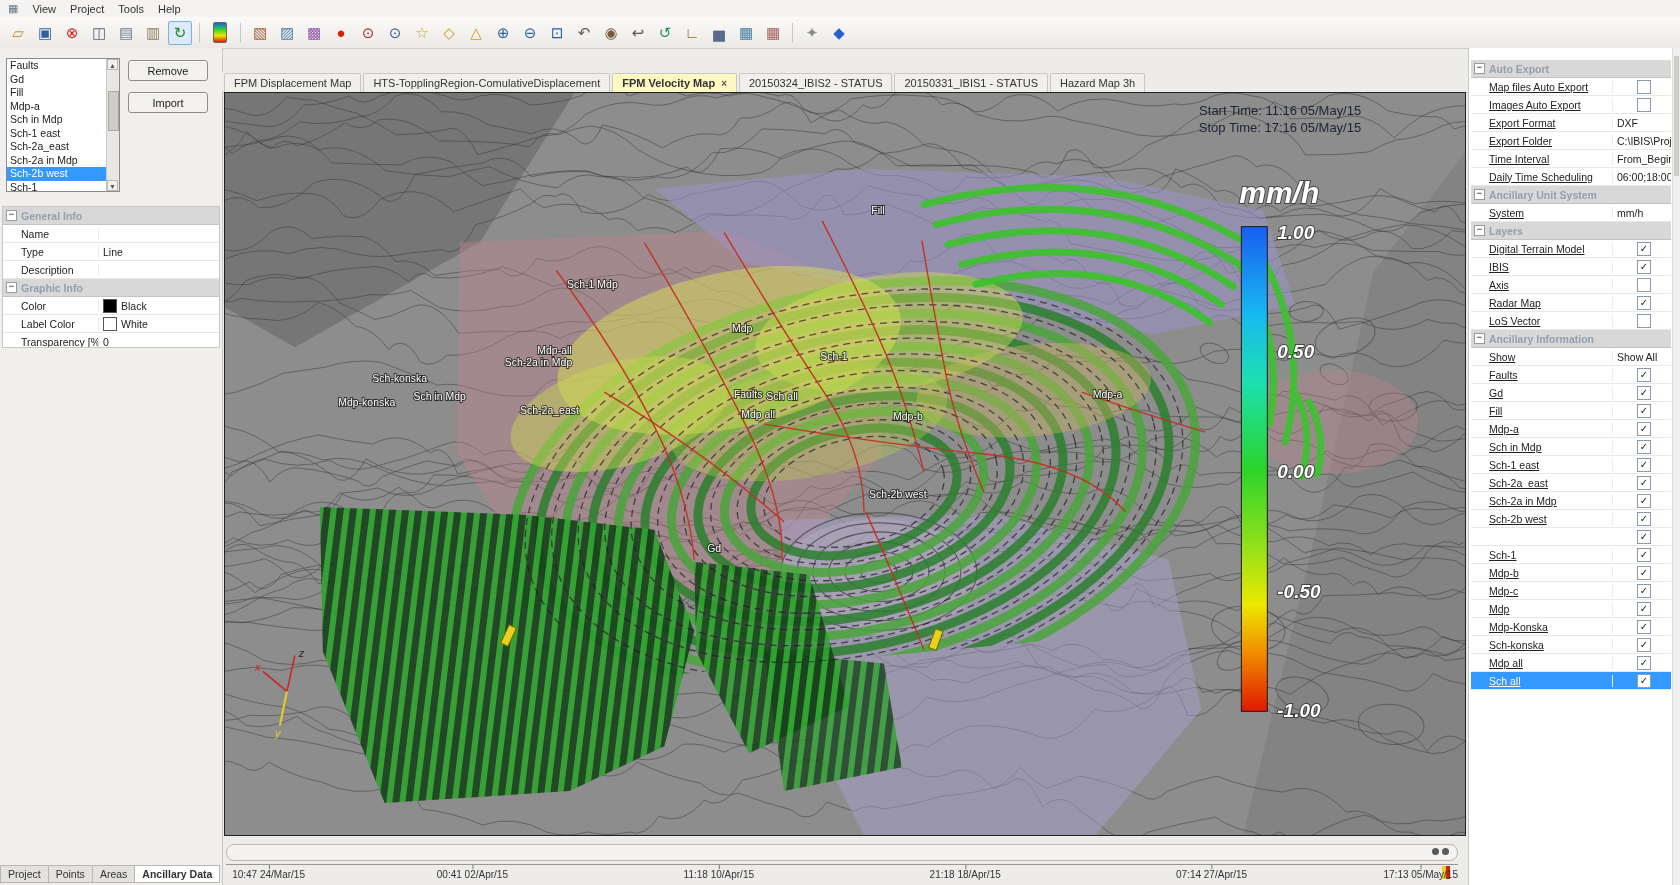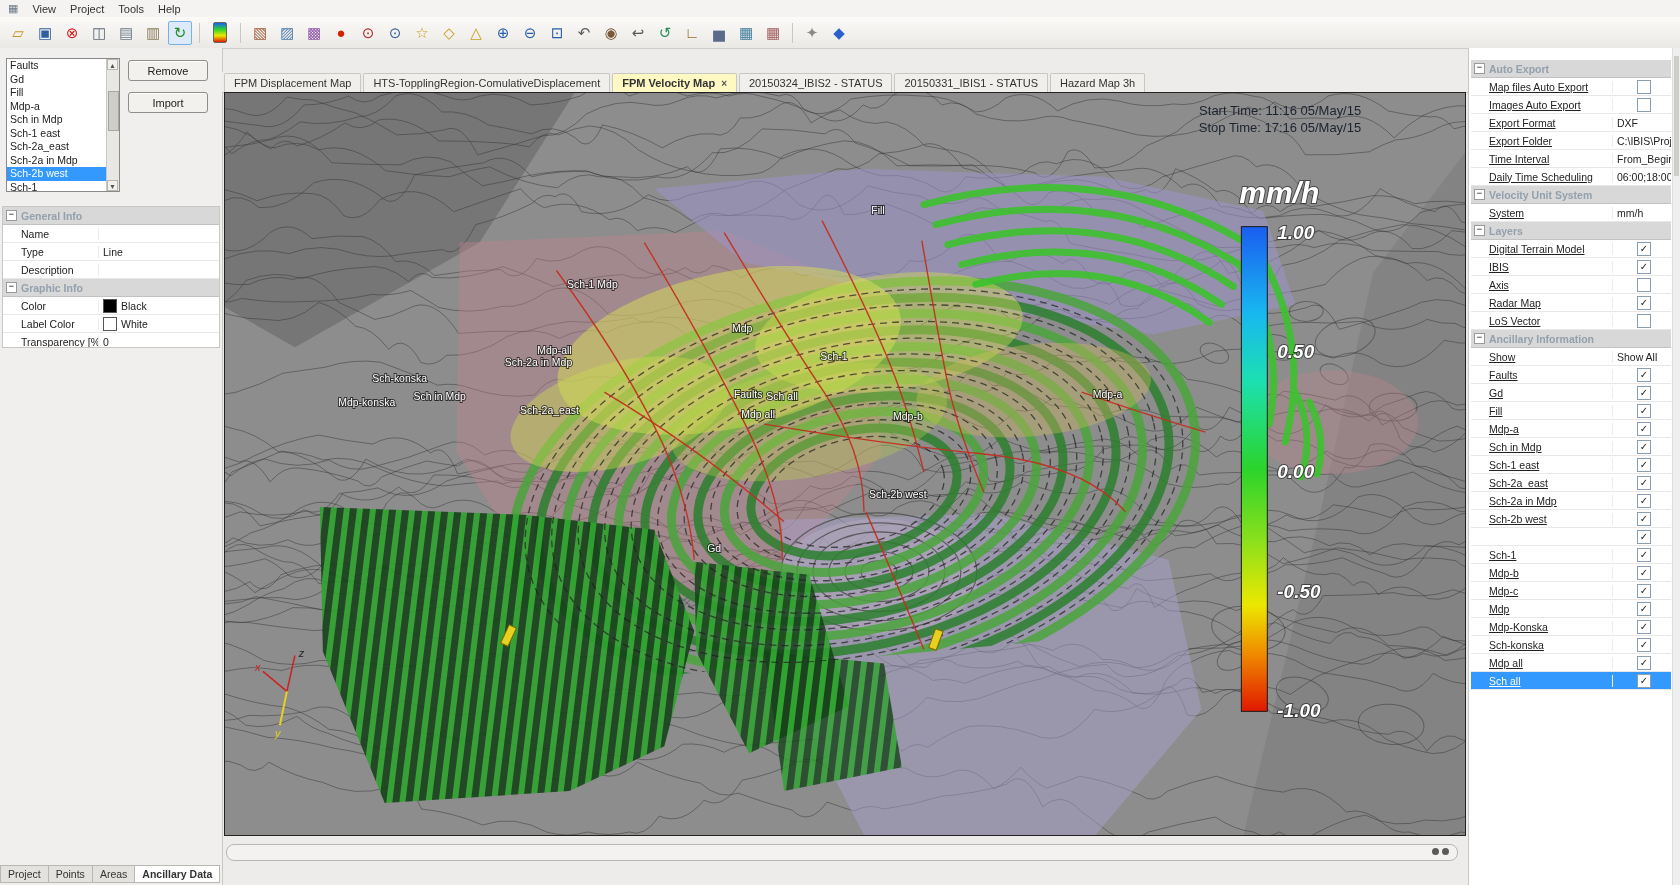--- a/index.html
+++ b/index.html
@@ -440,20 +440,32 @@
       </svg>
     </div>
 
     <div id="timeline">
       <div id="tl-track">
         <div id="tl-grip">
             <span></span>
             <span></span>
           </div>
       </div>
+      <div id="timeline-ticks">
+        <div id="tl-marker">
+            <span class="my"></span>
+            <span class="mr"></span>
+          </div>
+      <div class="ttick" style="left: 0.5%; transform: none;">10:47 24/Mar/15</div>
+          <div class="ttick" style="left: 20%;">00:41 02/Apr/15</div>
+          <div class="ttick" style="left: 40%;">11:18 10/Apr/15</div>
+          <div class="ttick" style="left: 60%;">21:18 18/Apr/15</div>
+          <div class="ttick" style="left: 80%;">07:14 27/Apr/15</div>
+          <div class="ttick" style="left: 100%; transform: translateX(-100%);">17:13 05/May/15</div>
+        </div>
     </div>
   </div>
 
   <div id="rightpanel">
     <div id="right-grid">
         <div class="psec">
           <span class="expander">−</span>
           <span>Auto Export</span>
         </div>
         <div class="prow">
@@ -487,21 +499,21 @@
           </div>
         </div>
         <div class="prow">
           <div class="plbl">Daily Time Scheduling</div>
           <div class="pval">
             <span>06:00;18:00;</span>
           </div>
         </div>
         <div class="psec">
           <span class="expander">−</span>
-          <span>Velocity Unit System</span>
+          <span>Ancillary Unit System</span>
         </div>
         <div class="prow">
           <div class="plbl">System</div>
           <div class="pval">
             <span>mm/h</span>
           </div>
         </div>
         <div class="psec">
           <span class="expander">−</span>
           <span>Layers</span>

